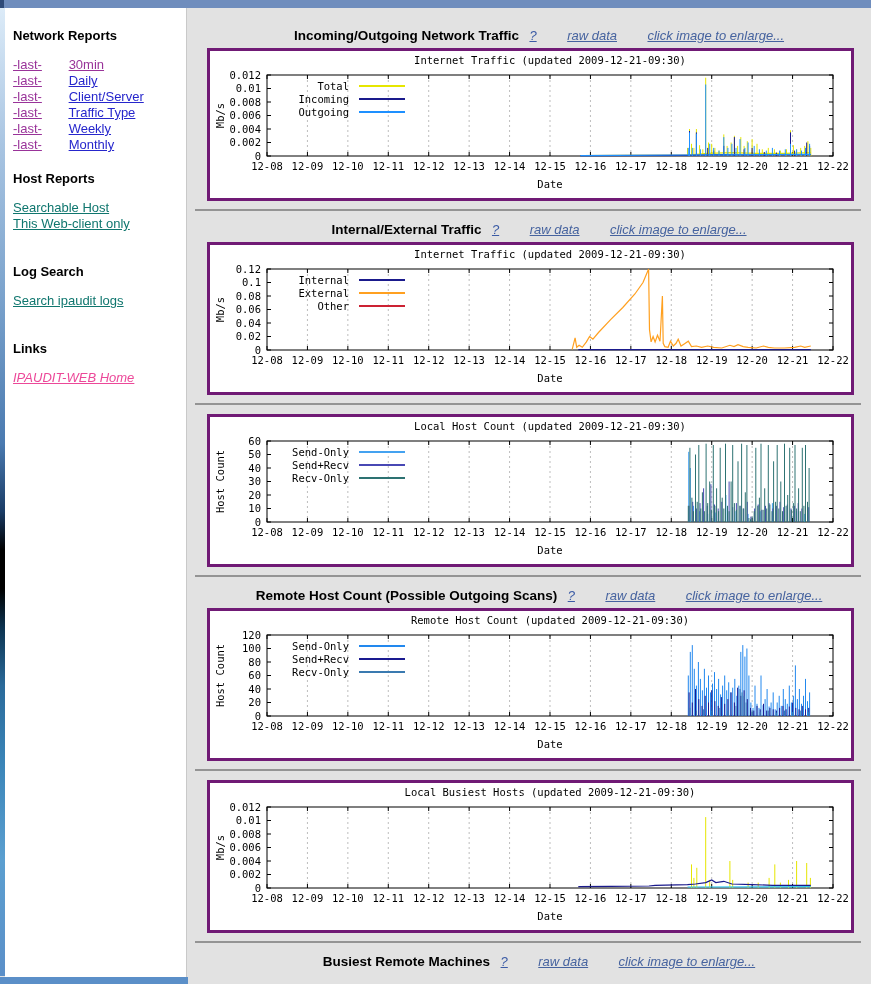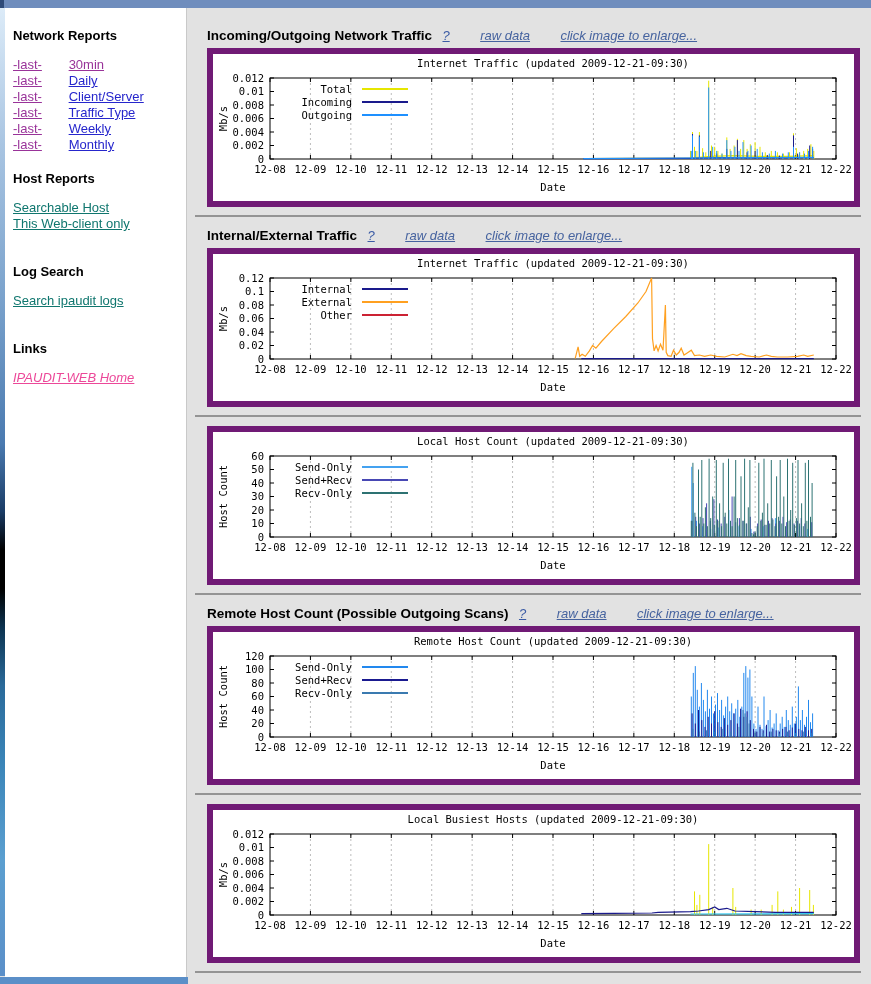--- a/index.html
+++ b/index.html
@@ -25,26 +25,26 @@
   .nav-link{color:#2626cc;text-decoration:underline;cursor:pointer;}
   .nav-link.visited{color:#993399;}
   .side-links{margin-top:14px;}
   .side-links div{height:16px;line-height:16px;}
   .side-link{color:#0f766e;text-decoration:underline;cursor:pointer;}
   .home-link{color:#ec4899;text-decoration:underline;cursor:pointer;font-style:italic;}
   .gap18{margin-top:18px;}
   .gap20{margin-top:32px;}
   .main{position:absolute;left:188px;top:8px;width:683px;height:976px;box-sizing:border-box;padding:18px 0 0 0;}
   .sec{padding-left:19px;}
-  .sec-head{height:16px;margin-bottom:6px;white-space:nowrap;}
+  .sec-head{height:16px;margin-bottom:6px;white-space:nowrap;text-align:center;}
   .sec-title{font-weight:bold;font-size:13.5px;color:#000;}
   .qlink{font-style:italic;font-size:13px;color:#3b5ba5;text-decoration:underline;cursor:pointer;margin-left:6px;}
   .ilink{font-style:italic;font-size:13px;color:#46639f;text-decoration:underline;cursor:pointer;margin-left:26px;}
   .panel{
-    width:641px;background:#ffffff;border:6px solid #701a75;margin-bottom:8px;cursor:pointer;
+    width:641px;background:#ffffff;border:3px solid #701a75;margin-bottom:8px;cursor:pointer;
   }
   .panel svg{display:block;}
   hr.sep{border:0;border-top:2px solid #949494;margin:0 10px 9px 7px;}
   
   text.tick,text.ctitle{font-family:"DejaVu Sans Mono",monospace;font-size:10.5px;fill:#000;}
   line.grid{stroke:#bdbdbd;stroke-dasharray:2,3;stroke-width:1;}
   line.tickmark{stroke:#000;stroke-width:1;}
   rect.pborder{fill:none;stroke:#000;stroke-width:1;}
 </style>
 </head>

